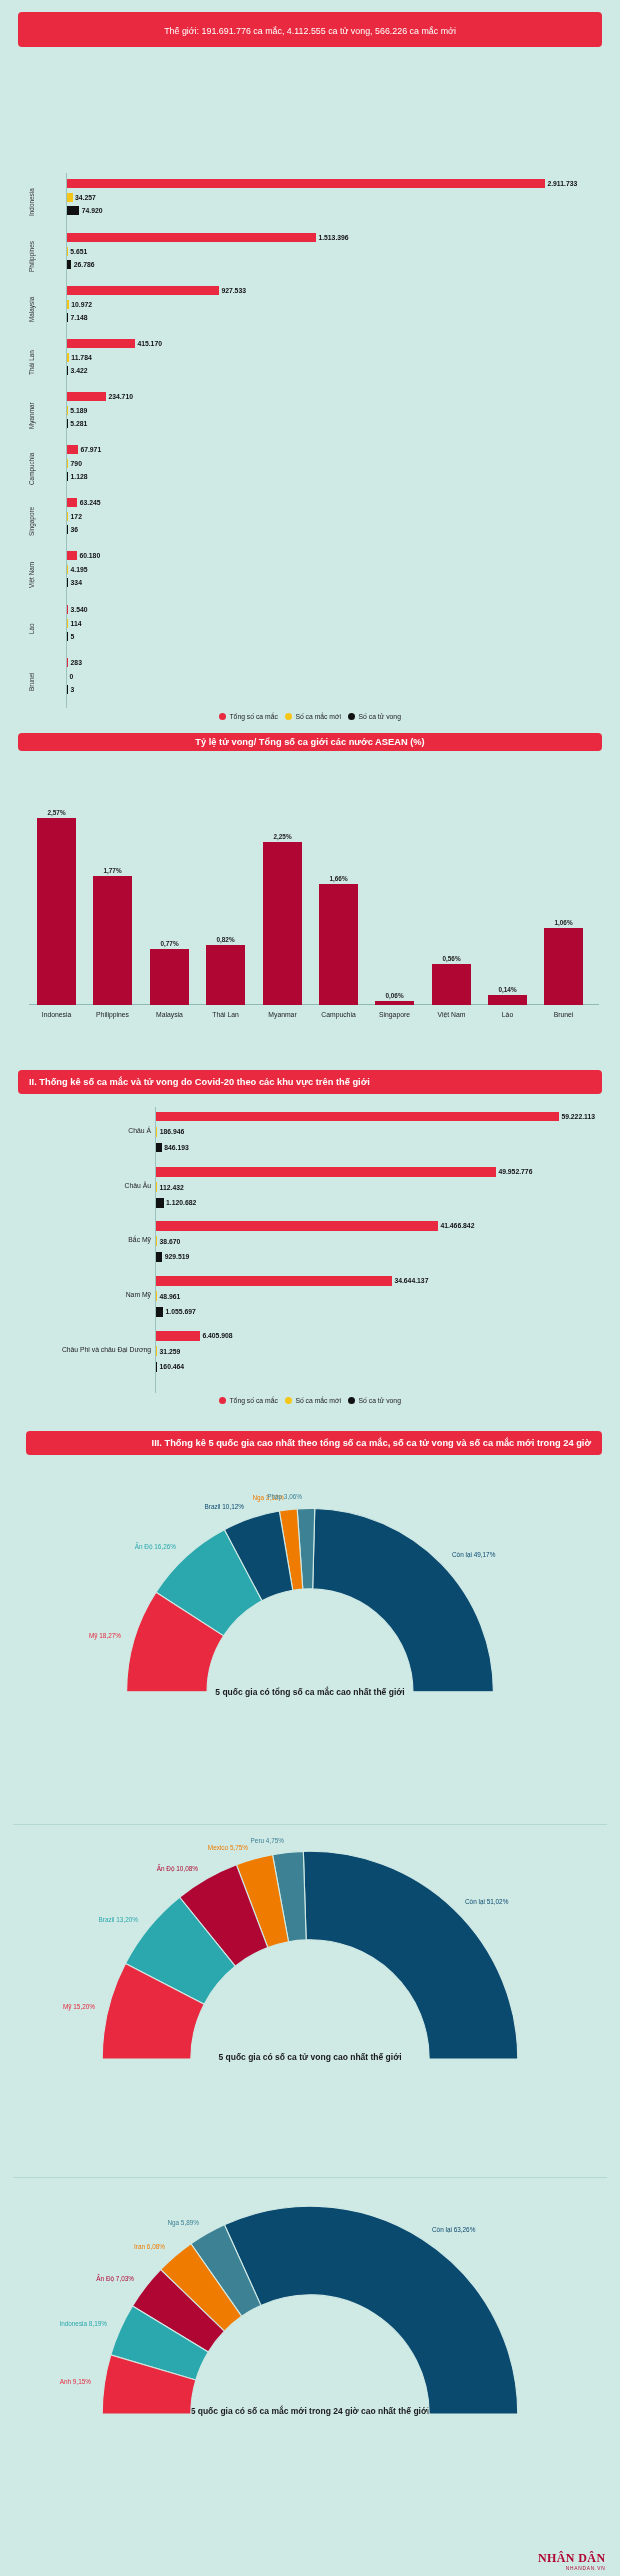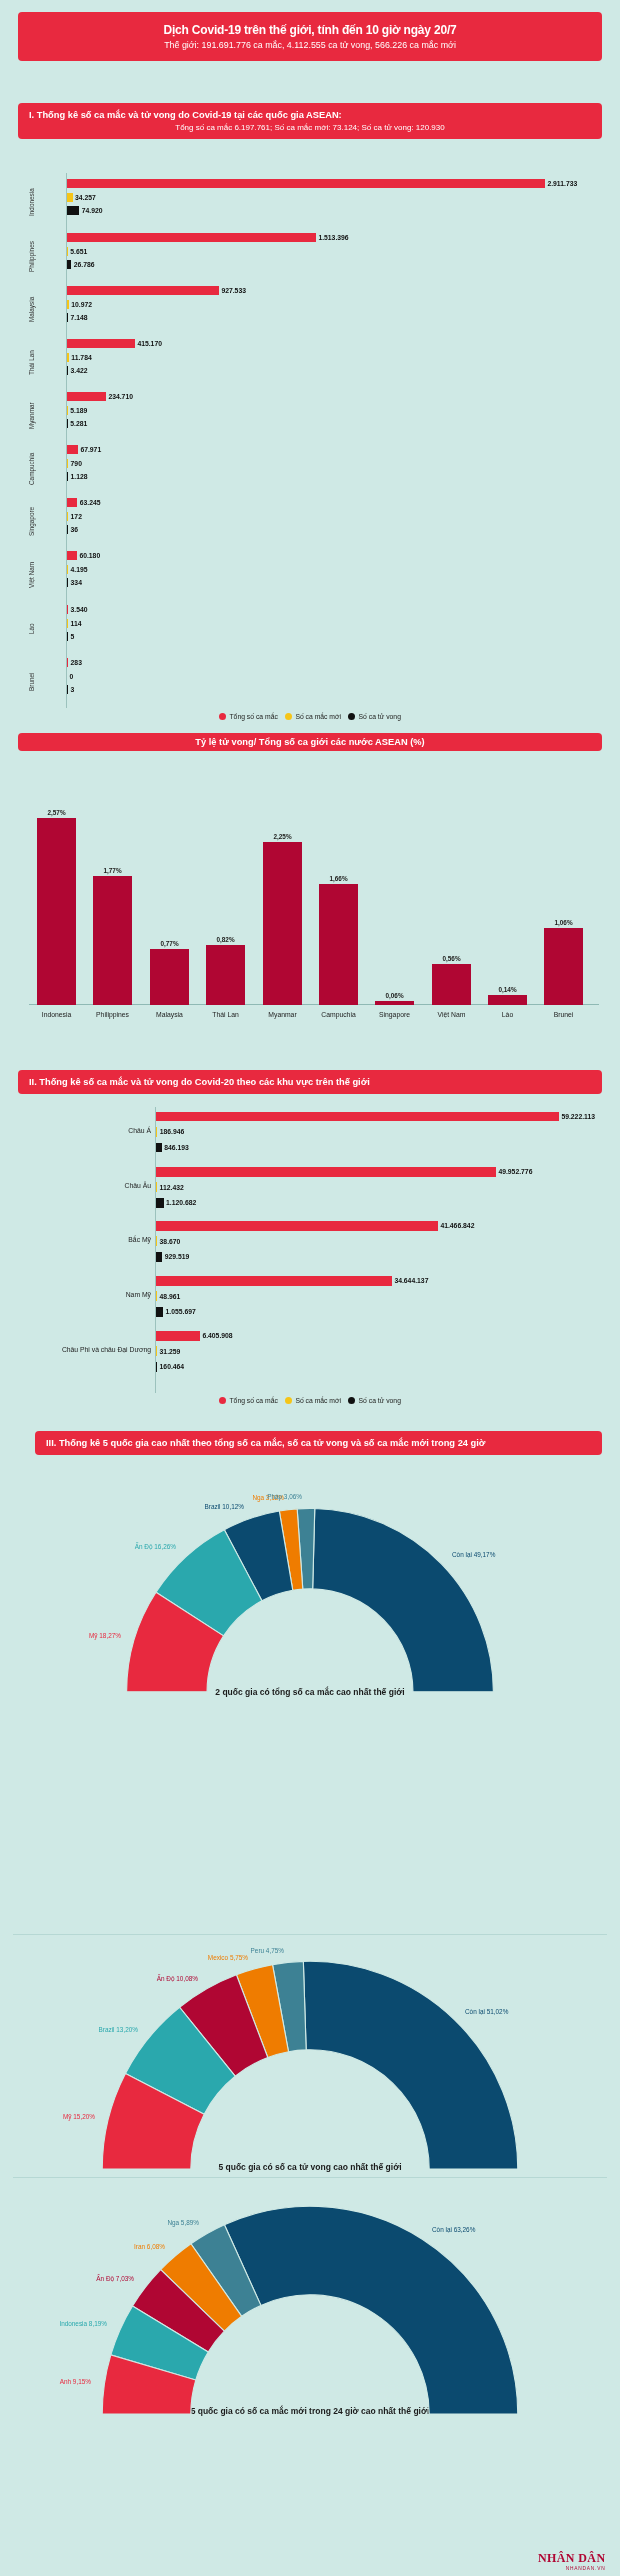--- a/index.html
+++ b/index.html
@@ -28,21 +28,21 @@
   }
   .banner-sub { font-size:8.9px; margin-top:3.2px; font-weight:normal; }
   .banner-h  { font-size:9.3px; font-weight:bold; }
   .banner-h2 { font-size:8px; font-weight:normal; text-align:center; margin-top:2.4px;}
 
   #main-header { position:absolute; top:12px; left:0; right:0; }
   #main-header .banner { padding:11.3px 11.3px 10.5px; }
 
   #sec1-header { position:absolute; top:103px; left:0; right:0; }
   #sec2-header { position:absolute; top:1070px; left:0; right:0; }
-  #sec3-header { position:absolute; top:1431px; left:17px; right:0; }
+  #sec3-header { position:absolute; top:1431px; left:8px; right:0;text-align:right; }
 
   
   #asean-chart { position:absolute; top:173px; left:0; width:620px; height:535px; }
   .ax-line { position:absolute; top:0; bottom:0; left:66px; width:0.8px; background:#9cc2bd; }
   .grp { position:absolute; left:0; width:620px; }
   .grp-label {
     position:absolute; left:0px; width:63px; text-align:center;
     font-size:6.4px; color:#333;
     writing-mode:vertical-rl; transform:rotate(180deg);
     display:flex; align-items:center; justify-content:center;
@@ -98,31 +98,24 @@
                      font-size:12px; color:#b00633; letter-spacing:0.4px; }
   #footer-logo .ndsub { font-size:4.8px; color:#b00633; letter-spacing:0.8px; }
 </style>
 </head>
 <body>
 
 <div class="wrap">
 
   <div id="main-header">
     <div class="banner center">
-      <div class="banner-title">Dịch Covid-19 trên thế giới, tính đến 10 giờ ngày 20/7</div>
       <div class="banner-sub">Thế giới: 191.691.776 ca mắc, 4.112.555 ca tử vong, 566.226 ca mắc mới</div>
     </div>
   </div>
 
-  <div id="sec1-header">
-    <div class="banner">
-      <div class="banner-h">I. Thống kê số ca mắc và tử vong do Covid-19 tại các quốc gia ASEAN:</div>
-      <div class="banner-h2">Tổng số ca mắc 6.197.761; Số ca mắc mới: 73.124; Số ca tử vong: 120.930</div>
-    </div>
-  </div>
 
   <div id="asean-chart">
     <div class="ax-line"></div>
   <div class="grp" style="top: 6.4px; height: 53px;">
         <div class="grp-label" style="top: 0px; height: 47px;">Indonesia</div>
         <div class="barrow" style="top: 0px;">
           <div class="bar total" style="width: 478px;"></div>
           <span class="barval">2.911.733</span>
         </div>
         <div class="barrow" style="top: 13.7px;">
@@ -455,38 +448,38 @@
     </span>
   </div>
 
   <div id="sec3-header">
     <div class="banner">
       <div class="banner-h">III. Thống kê 5 quốc gia cao nhất theo tổng số ca mắc, số ca tử vong và số ca mắc mới trong 24 giờ</div>
     </div>
   </div>
 
   <div class="donut-sec" id="donut1" style="top:1482px;height:346px;">
-    <div class="donut-caption" style="top:205px;">2 quốc gia có tổng số ca mắc cao nhất thế giới</div>
+    <div class="donut-caption" style="top:205px;">5 quốc gia có tổng số ca mắc cao nhất thế giới</div>
   <svg width="370" height="187" class="donut-svg" style="top: 22.5px;" viewBox="0 0 460 232">
         <path d="M 458 232 A 228 228 0 0 0 235.9444762590909 4.077506151750981 L 233.33724982966507 104.04351222554442 A 128 128 0 0 1 358 232 Z" fill="#0b4a6f" stroke="#cfe9e5" stroke-width="1.4"></path>
         <path d="M 235.9444762590909 4.077506151750981 A 228 228 0 0 0 214.03994926093333 4.559289527124406 L 221.03997151490995 104.31398710294704 A 128 128 0 0 1 233.33724982966507 104.04351222554442 Z" fill="#3d8194" stroke="#cfe9e5" stroke-width="1.4"></path>
         <path d="M 214.03994926093333 4.559289527124406 A 228 228 0 0 0 191.8590222458072 7.21284330292761 L 208.58752126080404 105.80370150339796 A 128 128 0 0 1 221.03997151490995 104.31398710294704 Z" fill="#ef7c00" stroke="#cfe9e5" stroke-width="1.4"></path>
         <path d="M 191.8590222458072 7.21284330292761 A 228 228 0 0 0 123.50195762623707 30.400974777762883 L 170.21162533402781 118.82159987523531 A 128 128 0 0 1 208.58752126080404 105.80370150339796 Z" fill="#0b4a6f" stroke="#cfe9e5" stroke-width="1.4"></path>
         <path d="M 123.50195762623707 30.400974777762883 A 228 228 0 0 0 38.53641585847433 108.20300509430402 L 122.51167206089787 162.49993268452155 A 128 128 0 0 1 170.21162533402781 118.82159987523531 Z" fill="#2aa8ad" stroke="#cfe9e5" stroke-width="1.4"></path>
         <path d="M 38.53641585847433 108.20300509430402 A 228 228 0 0 0 2 231.99999999999997 L 102 231.99999999999997 A 128 128 0 0 1 122.51167206089787 162.49993268452155 Z" fill="#e8293f" stroke="#cfe9e5" stroke-width="1.4"></path>
       </svg>
       <div class="lbl" style="color: rgb(232, 41, 63); top: 150px; right: 499px;">Mỹ 18,27%</div>
       <div class="lbl" style="color: rgb(42, 168, 173); top: 61px; right: 444px;">Ấn Độ 16,26%</div>
       <div class="lbl" style="color: rgb(11, 74, 111); top: 21px; right: 376px;">Brazil 10,12%</div>
       <div class="lbl" style="color: rgb(239, 124, 0); top: 12px; right: 336px;">Nga 3,12%</div>
       <div class="lbl" style="color: rgb(61, 129, 148); top: 10.5px; right: 318px;">Pháp 3,06%</div>
       <div class="lbl" style="color: rgb(11, 74, 111); top: 69px; left: 452px;">Còn lại 49,17%</div>
     </div>
 
-  <div class="donut-sec" id="donut2" style="top:1934px;height:306px;">
+  <div class="donut-sec" id="donut2" style="top:1824px;height:306px;">
     <div class="divider"></div>
     <div class="donut-caption" style="top:228px;">5 quốc gia có số ca tử vong cao nhất thế giới</div>
   <svg width="419" height="211" class="donut-svg" style="top: 24px;" viewBox="0 0 520 262">
         <path d="M 518 262 A 258 258 0 0 0 251.73399957685388 4.132450205527903 L 255.25826332315648 114.07597918766717 A 148 148 0 0 1 408 262 Z" fill="#0b4a6f" stroke="#cfe9e5" stroke-width="1.4"></path>
         <path d="M 251.73399957685388 4.132450205527903 A 258 258 0 0 0 213.48806753195433 8.2271879454224 L 233.31873641367923 116.42489851132757 A 148 148 0 0 1 255.25826332315648 114.07597918766717 Z" fill="#3d8194" stroke="#cfe9e5" stroke-width="1.4"></path>
         <path d="M 213.48806753195433 8.2271879454224 A 258 258 0 0 0 168.65186705709104 20.712788138607237 L 207.5987454436026 123.58718079268942 A 148 148 0 0 1 233.31873641367923 116.42489851132757 Z" fill="#ef7c00" stroke="#cfe9e5" stroke-width="1.4"></path>
         <path d="M 168.65186705709104 20.712788138607237 A 258 258 0 0 0 98.0556287869993 61.15672619570796 L 167.10167852897635 146.78757936808051 A 148 148 0 0 1 207.5987454436026 123.58718079268942 Z" fill="#b00633" stroke="#cfe9e5" stroke-width="1.4"></path>
         <path d="M 98.0556287869993 61.15672619570796 A 258 258 0 0 0 30.860796206105533 143.4283959596561 L 128.55580557559543 193.98218062801976 A 148 148 0 0 1 167.10167852897635 146.78757936808051 Z" fill="#2aa8ad" stroke="#cfe9e5" stroke-width="1.4"></path>
         <path d="M 30.860796206105533 143.4283959596561 A 258 258 0 0 0 2 261.99999999999994 L 112 262 A 148 148 0 0 1 128.55580557559543 193.98218062801976 Z" fill="#e8293f" stroke="#cfe9e5" stroke-width="1.4"></path>
       </svg>

